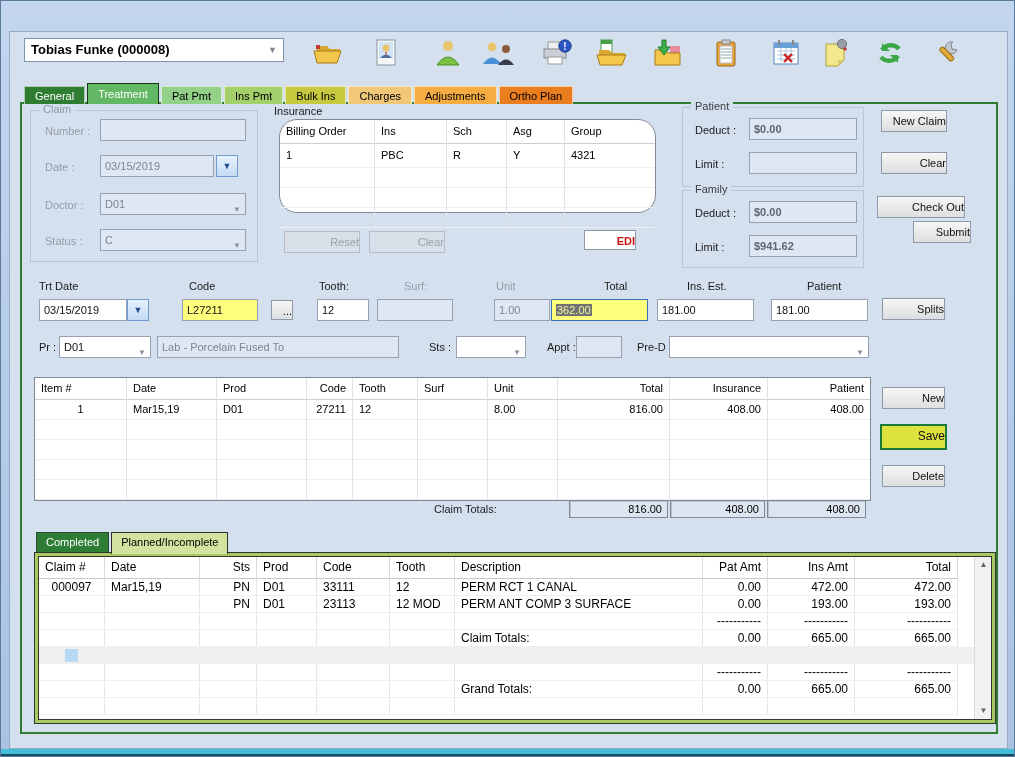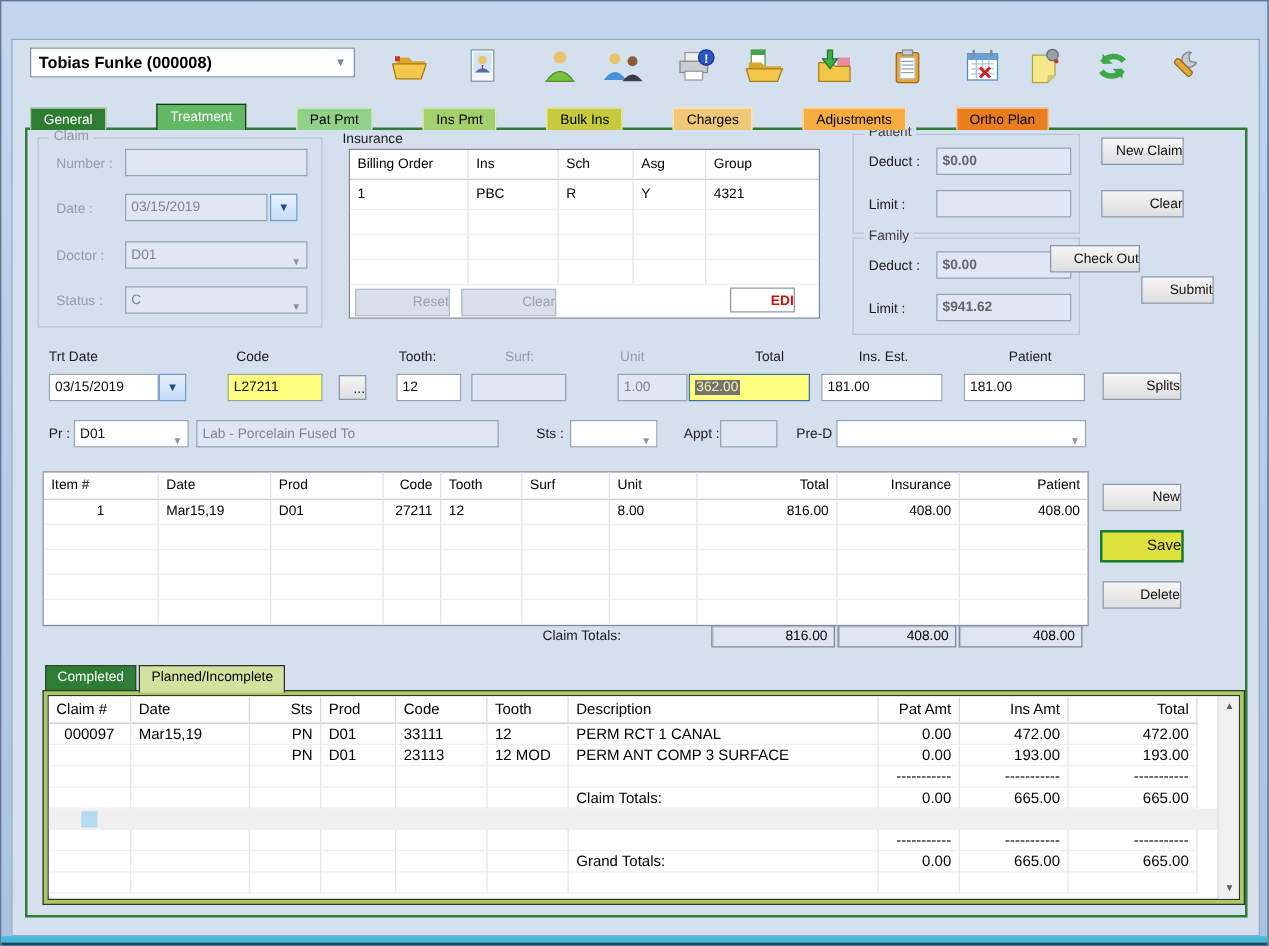--- a/index.html
+++ b/index.html
@@ -16,21 +16,21 @@
 
   .client { position:absolute; left:8px; top:30px; width:999px; height:718px; background:#d5e0ef; border:1px solid #93aac6; }
   .bottom-cyan { position:absolute; left:0; top:748px; width:100%; height:5px; background:#45bcd9; }
   .bottom-dark { position:absolute; left:0; top:753px; width:100%; height:4px; background:#1c4a60; }
 
   .patient-select { position:absolute; left:22px; top:36px; width:260px; height:24px; background:#ffffff; border:1px solid #7e93ad; font-weight:bold; font-size:13px; line-height:22px; padding-left:6px; }
   .patient-select .chev { position:absolute; right:6px; top:0; color:#7c8794; font-size:9px; }
 
   .toolbar-btn { position:absolute; top:36px; width:38px; height:32px; cursor:pointer; }
 
-  .tabs { position:absolute; left:22px; top:81px; height:21px; display:flex; z-index:5;gap:38px; }
+  .tabs { position:absolute; left:22px; top:81px; height:21px; display:flex; z-index:5; }
   .tab { height:18px; margin-top:3px; margin-right:2px; padding:0 10px; font-size:11px; line-height:18px; border:1px solid rgba(255,255,255,.6); border-bottom:none; white-space:nowrap; }
   .tab.active { height:21px; margin-top:0; line-height:20px; border:1px solid #143a14; border-bottom:none; }
 
   .panel { position:absolute; left:18px; top:100px; width:978px; height:632px; border:2px solid #2f7d33; background:#d5e0ef; }
 
   .groupbox { position:absolute; border:1px solid #b9c4d4; }
   .groupbox .legend { position:absolute; top:-8px; left:8px; background:#d5e0ef; padding:0 4px; font-size:11px; }
   .legend.gray { color:#8f97a3; }
   .legend.dark { color:#3c3c3c; }
 
@@ -233,21 +233,21 @@
         <span class="lbl gray" style="left:14px; top:50px;">Date :</span>
         <div class="field disabled" style="left:69px; top:44px; width:114px;">03/15/2019</div>
         <div class="drop-btn" style="left:185px; top:44px;"><span>▼</span></div>
         <span class="lbl gray" style="left:14px; top:88px;">Doctor :</span>
         <div class="field disabled" style="left:69px; top:82px; width:146px;"><span>D01</span><span class="combo-chev">▼</span></div>
         <span class="lbl gray" style="left:14px; top:124px;">Status :</span>
         <div class="field disabled" style="left:69px; top:118px; width:146px;"><span>C</span><span class="combo-chev">▼</span></div>
       </div>
 
       <span class="lbl" style="left:252px; top:1px;">Insurance</span>
-      <div class="tbl ins" id="ins-table" style="left:257px; top:15px; width:377px; height:136px;">
+      <div class="tbl ins" id="ins-table" style="left:257px; top:15px; width:377px; height:94px;border-radius:18px;">
           <div class="tr head">
             <div class="th">Billing Order</div>
             <div class="th">Ins</div>
             <div class="th">Sch</div>
             <div class="th">Asg</div>
             <div class="th">Group</div>
           </div>
           <div class="tr data">
             <div class="td">1</div>
             <div class="td">PBC</div>
@@ -291,21 +291,21 @@
       <div class="groupbox" style="left:660px; top:86px; width:182px; height:78px;">
         <span class="legend dark">Family</span>
         <span class="lbl" style="left:12px; top:16px;">Deduct :</span>
         <div class="field disabled boldval" style="left:66px; top:10px; width:108px;">$0.00</div>
         <span class="lbl" style="left:12px; top:50px;">Limit :</span>
         <div class="field disabled boldval" style="left:66px; top:44px; width:108px;">$941.62</div>
       </div>
 
       <div class="btn" style="left:859px; top:6px; width:66px;">New Claim</div>
       <div class="btn" style="left:859px; top:48px; width:66px;">Clear</div>
-      <div class="btn" style="left:818px; top:92px; width:72px;">Check Out</div>
+      <div class="btn" style="left:855px; top:92px; width:88px;">Check Out</div>
       <div class="btn" style="left:859px; top:117px; width:58px;margin-left:32px;">Submit</div>
 
       <span class="lbl" style="left:17px; top:176px;">Trt Date</span>
       <div class="field" style="left:17px; top:195px; width:88px;">03/15/2019</div>
       <div class="drop-btn" style="left:105px; top:195px;"><span>▼</span></div>
       <span class="lbl" style="left:167px; top:176px;">Code</span>
       <div class="field yellow" style="left:160px; top:195px; width:76px;">L27211</div>
       <div class="btn" style="left:249px; top:196px; width:22px; height:20px;">...</div>
       <span class="lbl" style="left:297px; top:176px;">Tooth:</span>
       <div class="field" style="left:295px; top:195px; width:52px;">12</div>

